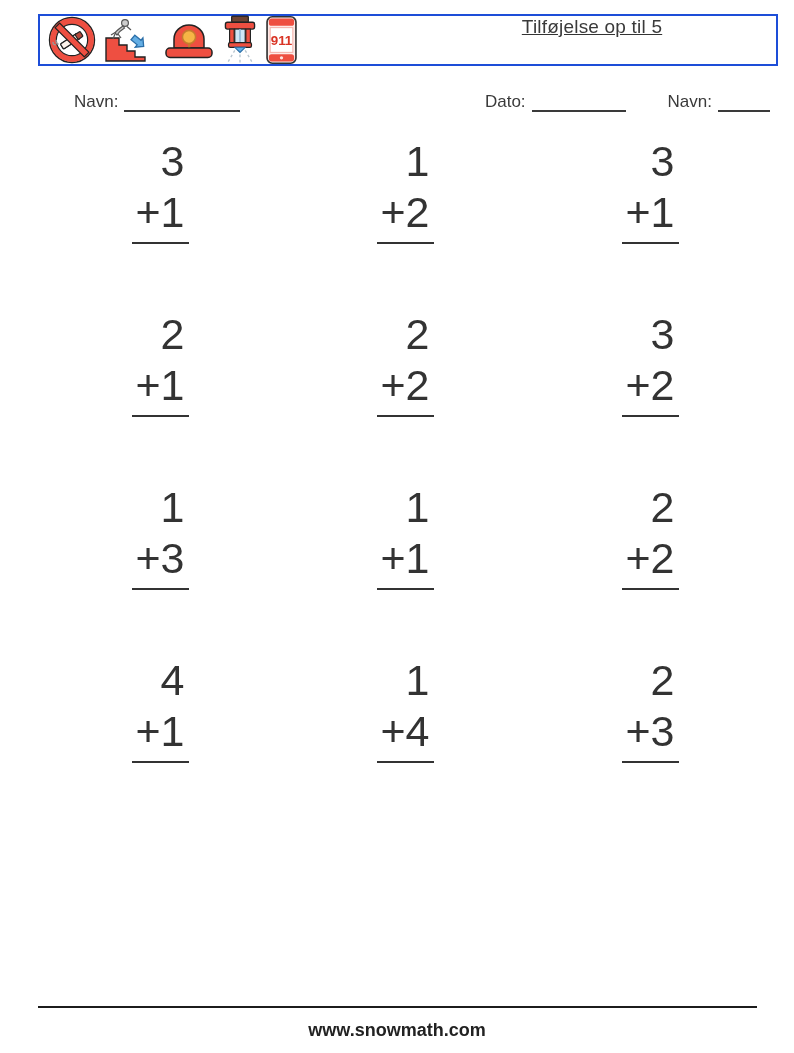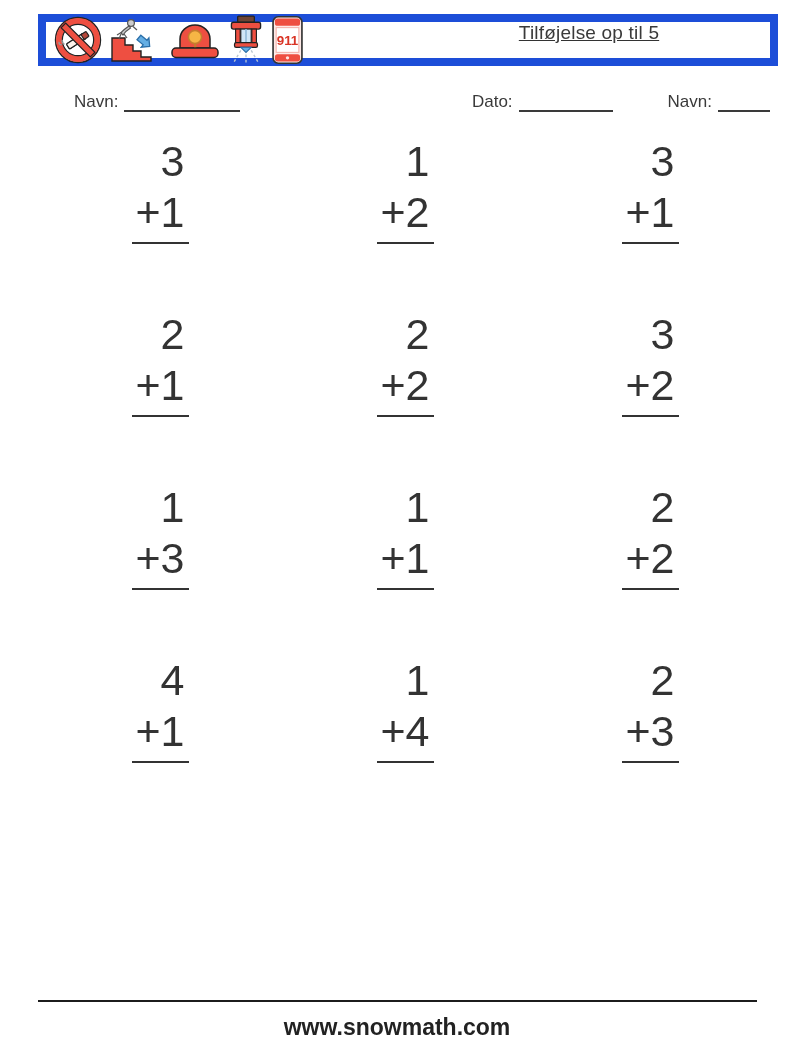--- a/index.html
+++ b/index.html
@@ -10,21 +10,21 @@
     color: #333333;
     position: relative;
     overflow: hidden;
   }
   .page { width: 794px; height: 1053px; position: relative; }
 
   
   .header-box {
     position: absolute; left: 38px; top: 14px;
     width: 740px; height: 52px;
-    border: 8px solid #1d4ed8;
+    border: 2px solid #1d4ed8;
     display: flex; align-items: center;
     background: #fff;
   }
   .header-icons {
     width: 50%; height: 100%;
     display: flex; align-items: center;
     padding-left: 7px; gap: 6px;
   }
   .header-icons svg { display: block; }
   .header-title-wrap {
@@ -44,21 +44,21 @@
   .field { display: flex; align-items: flex-end; margin-left: 36px; }
   .field-label { margin-right: 6px; }
   .blank-line {
     display: inline-block;
     border-bottom: 2px solid #3a3a3a;
     height: 19px;
   }
   .blank-name { width: 116px; }
   .blank-date { width: 94px; }
   .blank-score { width: 52px; }
-  .fields-right { display: flex; gap: 19px; }
+  .fields-right { display: flex; gap: 6px; }
 
   
   .problems-grid {
     position: absolute; left: 38px; top: 136px; width: 735px;
     display: grid;
     grid-template-columns: repeat(3, 1fr);
     grid-auto-rows: 173px;
   }
   .problem-cell {
     display: flex; justify-content: center; align-items: flex-start;
@@ -77,21 +77,21 @@
   .footer {
     position: absolute; left: 0; right: 0; bottom: 12px;
   }
   .footer-line {
     margin: 0 37px 0 38px;
     border-top: 2px solid #1c1c1c;
   }
   .footer-text {
     margin-top: 12px;
     text-align: center;
-    font-size: 23px; font-weight: bold; color: #222222;
+    font-size: 18px; font-weight: bold; color: #222222;
   }
 </style>
 </head>
 <body>
 
 <div class="page">
 
   <div class="header-box">
     <div class="header-icons">
 

